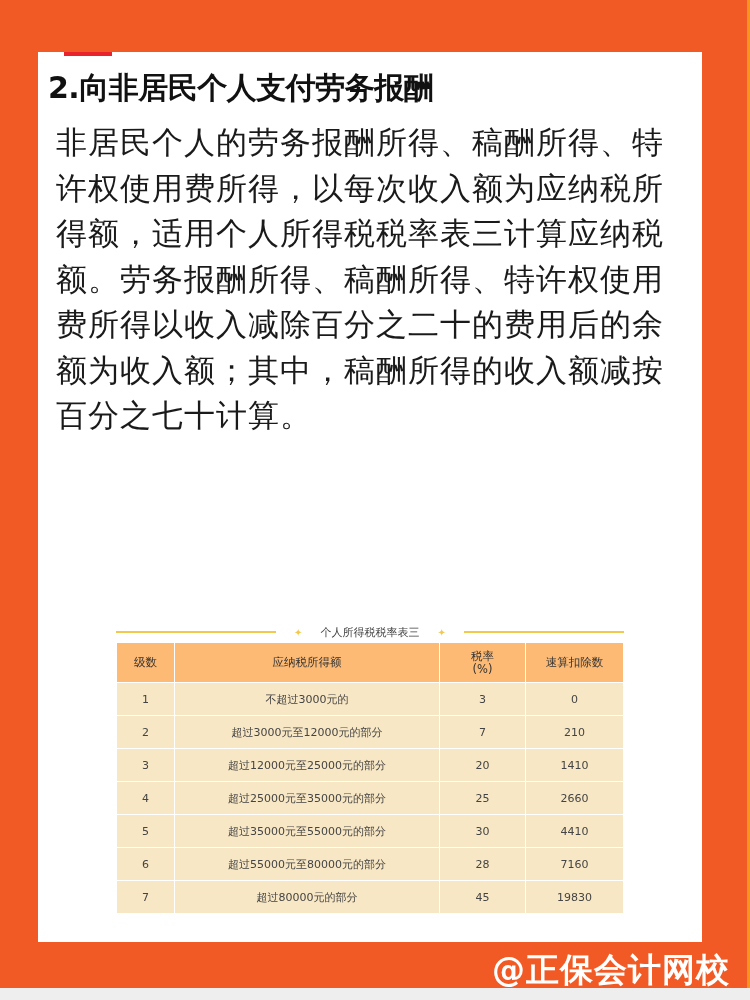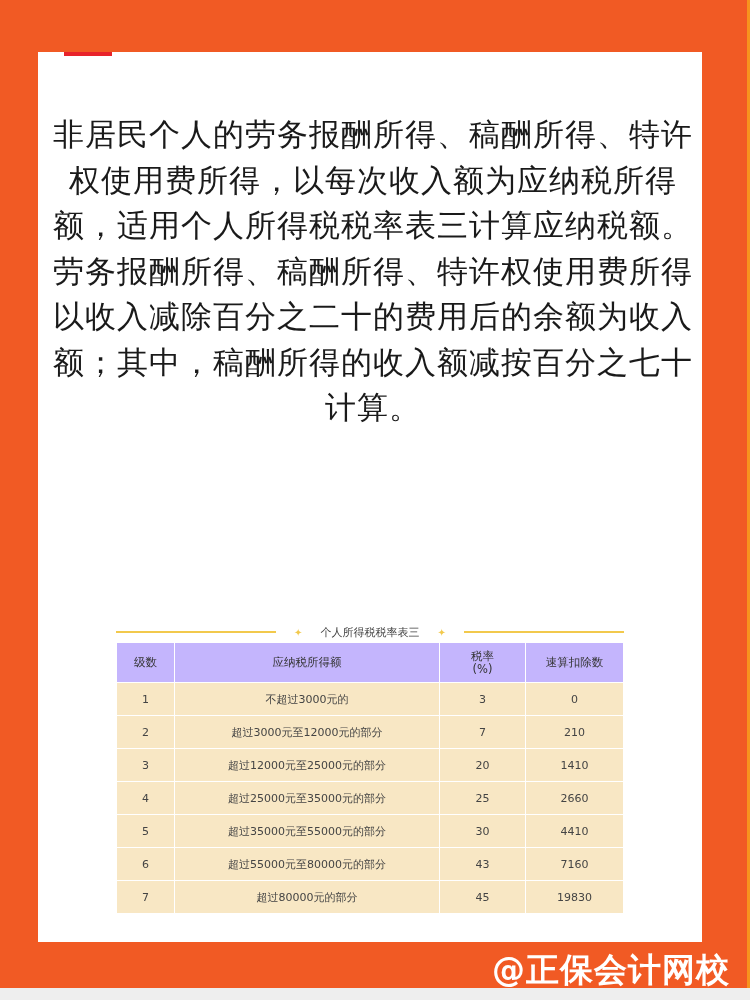--- a/index.html
+++ b/index.html
@@ -26,57 +26,58 @@
     .heading {
       position: absolute; left: 10px; top: 16px;
       font-size: 30px; font-weight: bold; color: #111;
       letter-spacing: -0.5px;
     }
     .body-text {
       position: absolute; left: 10px; top: 60px; width: 650px;
       font-size: 31px; line-height: 45.5px; color: #1a1a1a;
       letter-spacing: 1px;
     }
-    .body-text p { margin: 0; text-align: center; }
+    .body-text p { margin: 8px; }
     .table-block {
       position: absolute; left: 78px; top: 570px; width: 508px;
     }
     .tbl-title-row {
       display: flex; align-items: center; justify-content: center;
       height: 20px;
     }
     .tbl-line { flex: 1; height: 2px; background: #f2c94c; }
     .tbl-star { color: #f2c94c; font-size: 10px; margin: 0 18px; }
     .tbl-title { font-size: 11px; font-weight: normal; color: #404040; }
     .tbl-subtitle {
       text-align: center; font-size: 12px; color: #333; height: 20px; line-height: 20px;
       white-space: nowrap; letter-spacing: -0.3px;
     }
     table.rate {
       width: 508px; border-collapse: collapse; font-size: 11px; color: #444;
     }
     table.rate th {
-      background: #c4b5fd; color: #333; font-weight: normal; height: 40px;
+      background: #fdba74; color: #333; font-weight: normal; height: 40px;
       border: 1px solid #ffffff; text-align: center; font-size: 11.5px; line-height: 13px;
     }
     table.rate td {
       background: #f8e7c4; height: 33px; border: 1px solid #ffffff; text-align: center;
     }
     .watermark {
       position: absolute; right: 20px; top: 948px;
       color: #ffffff; font-size: 33px; font-weight: bold; letter-spacing: 1px; text-align: center;
     }
   </style>
 </head>
 <body>
 
 <div class="right-edge"></div>
 
 <div class="card">
   <div class="card-accent"></div>
+  <div class="heading">2.向非居民个人支付劳务报酬</div>
   <div class="body-text">
     <p>非居民个人的劳务报酬所得、稿酬所得、特许权使用费所得，以每次收入额为应纳税所得额，适用个人所得税税率表三计算应纳税额。劳务报酬所得、稿酬所得、特许权使用费所得以收入减除百分之二十的费用后的余额为收入额；其中，稿酬所得的收入额减按百分之七十计算。</p>
   </div>
 
   <div class="table-block">
     <div class="tbl-title-row">
       <div class="tbl-line"></div>
       <span class="tbl-star">✦</span>
       <span class="tbl-title">个人所得税税率表三</span>
       <span class="tbl-star">✦</span>
@@ -121,21 +122,21 @@
         </tr>
         <tr>
           <td>5</td>
           <td>超过35000元至55000元的部分</td>
           <td>30</td>
           <td>4410</td>
         </tr>
         <tr>
           <td>6</td>
           <td>超过55000元至80000元的部分</td>
-          <td>43</td>
+          <td>28</td>
           <td>7160</td>
         </tr>
         <tr>
           <td>7</td>
           <td>超过80000元的部分</td>
           <td>45</td>
           <td>19830</td>
         </tr>
       </tbody>
     </table>

